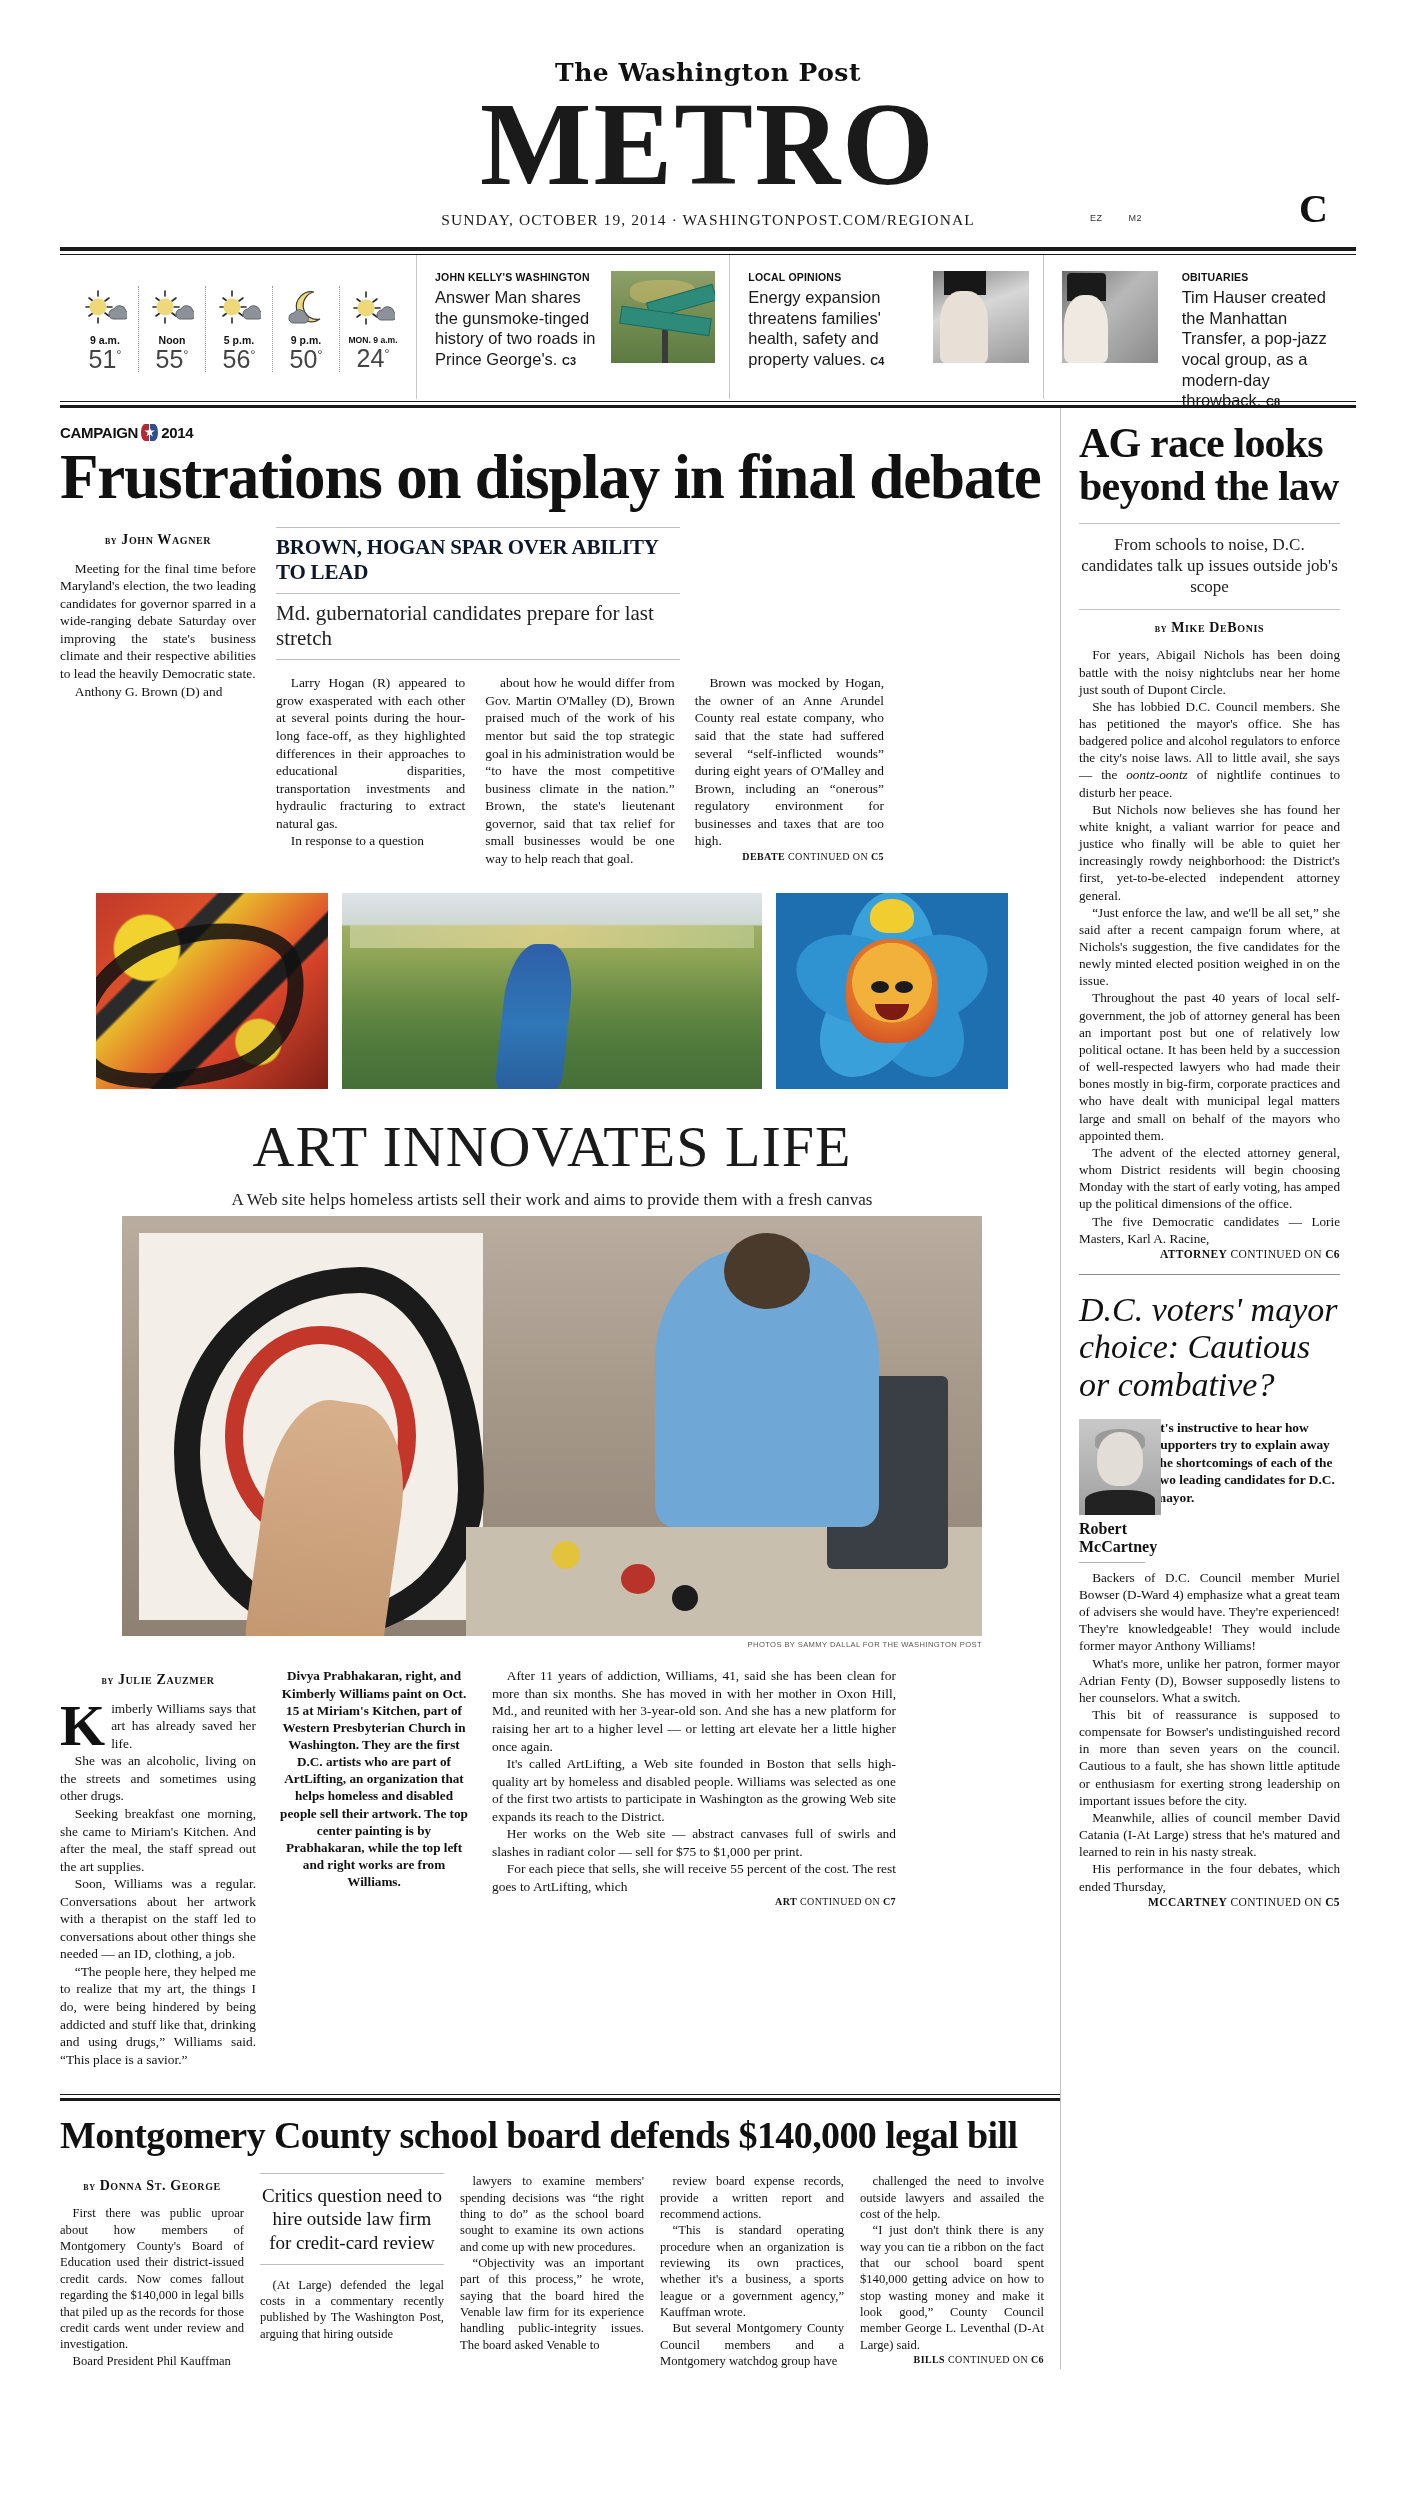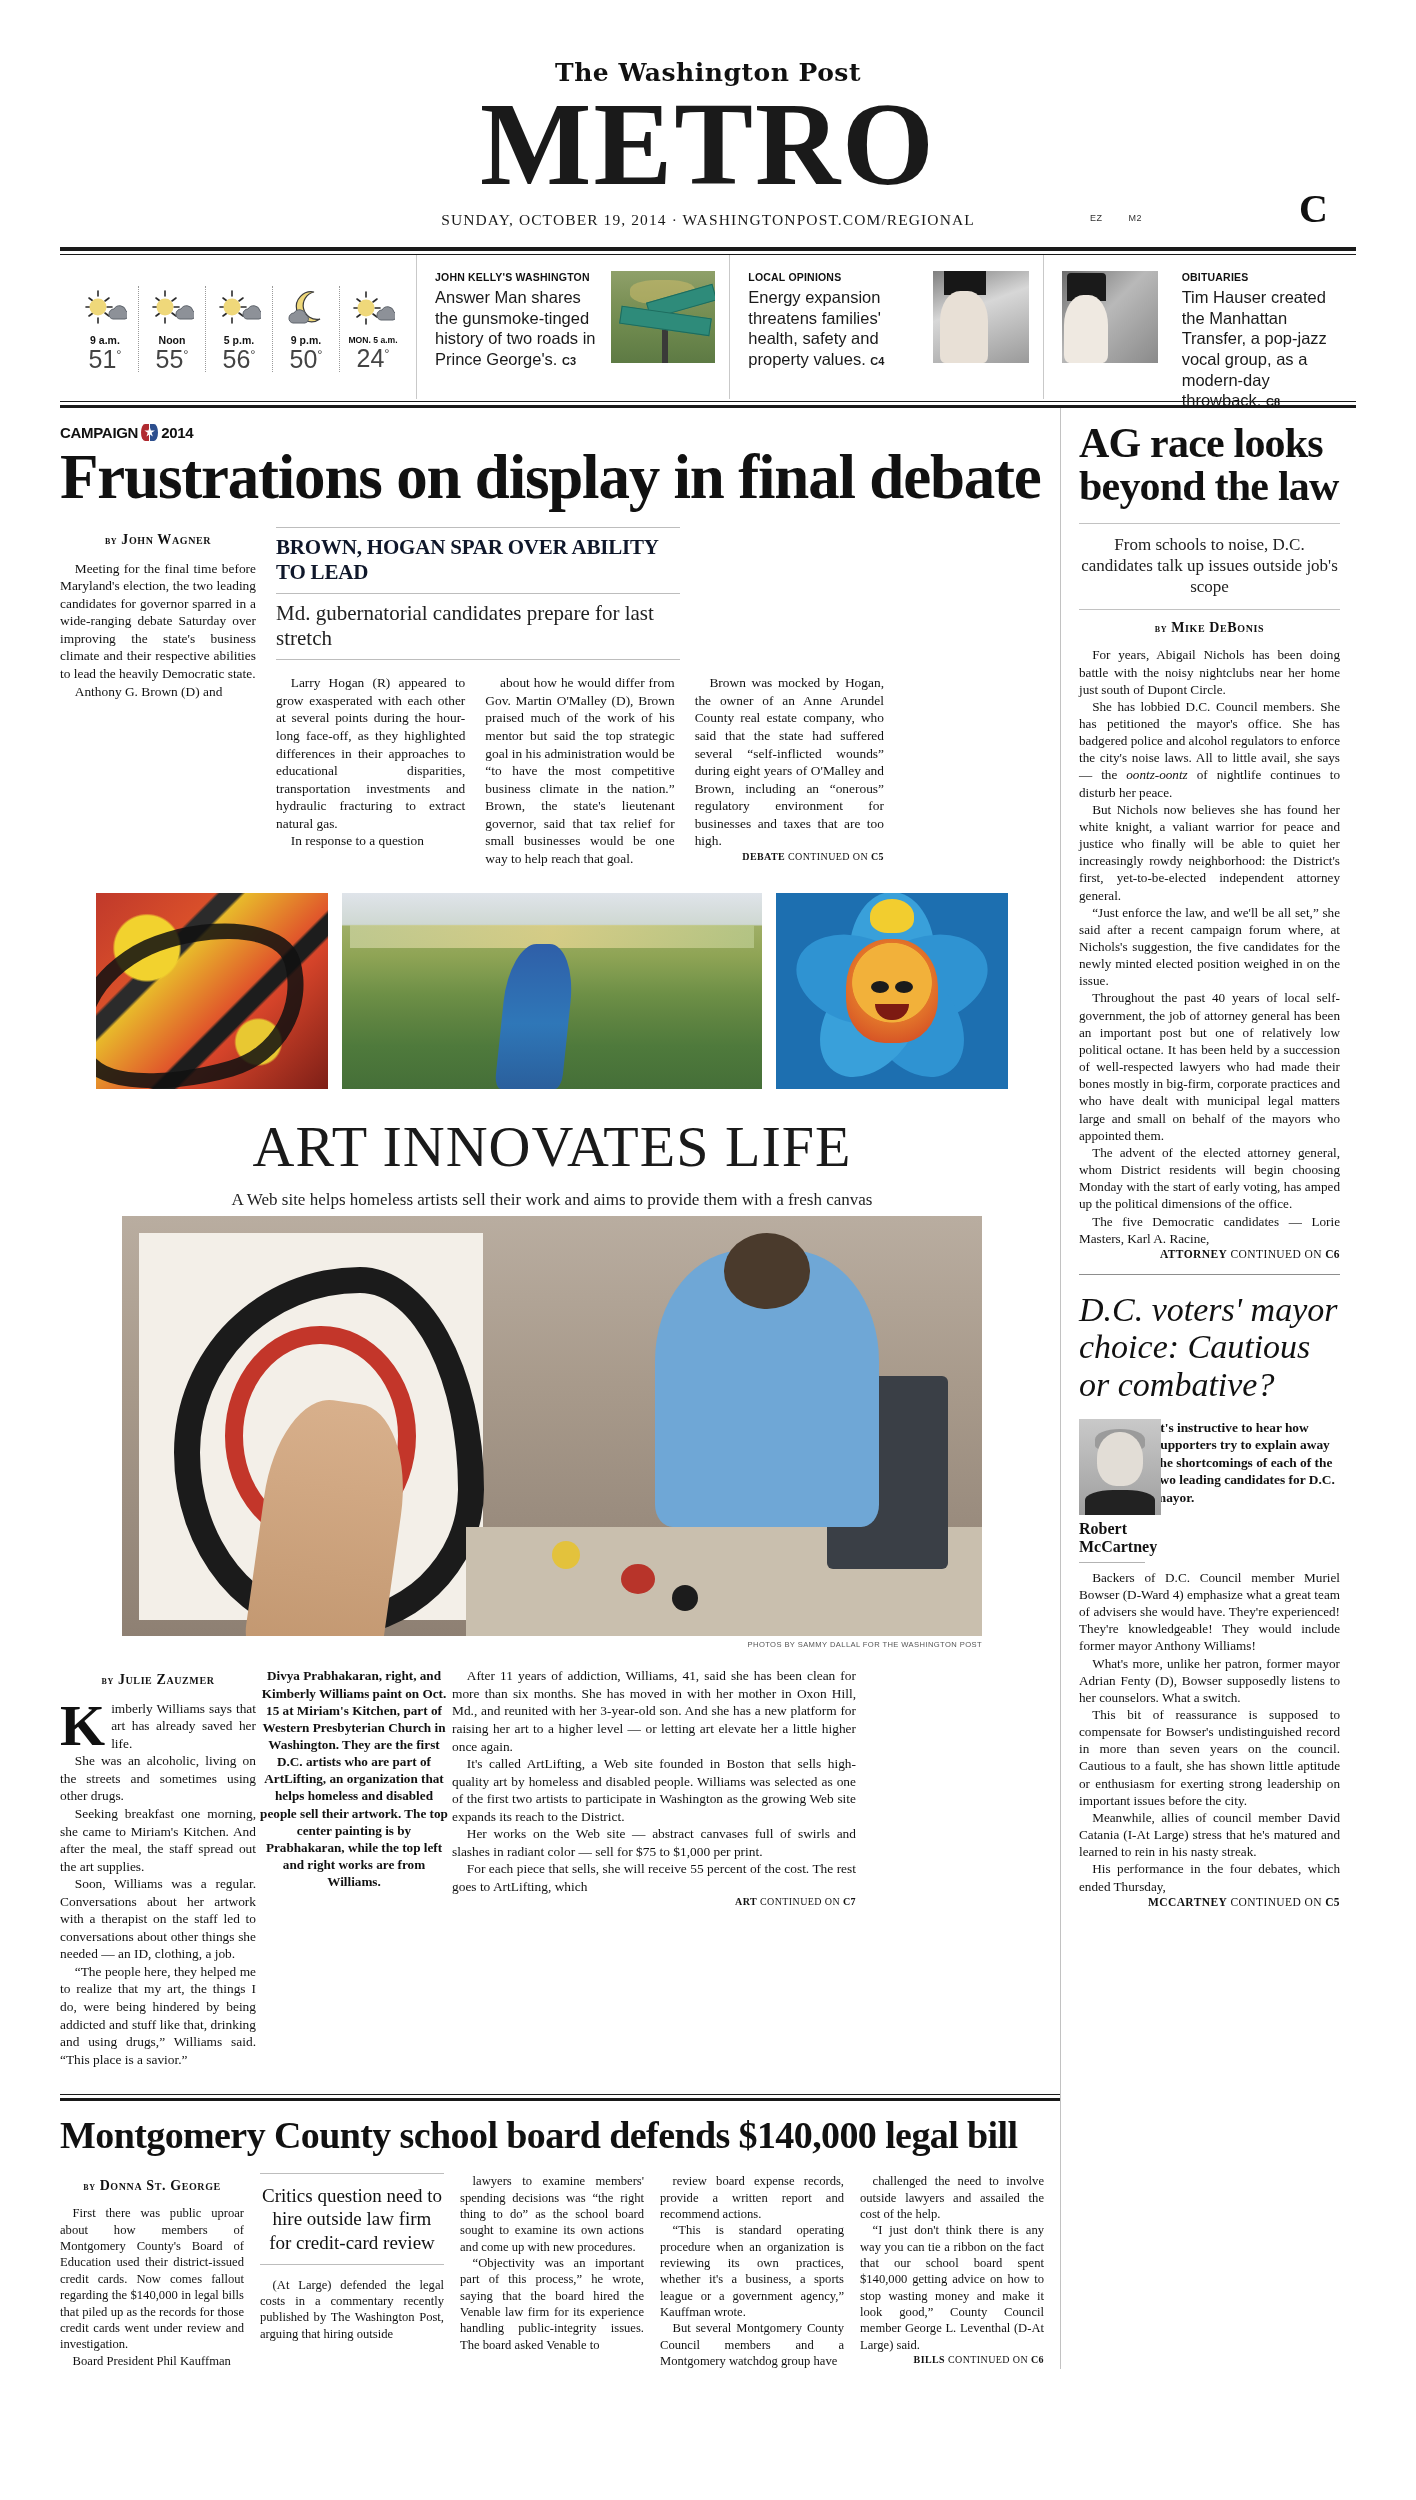--- a/index.html
+++ b/index.html
@@ -140,21 +140,21 @@
   .bp-person{position:absolute;right:12%;top:8%;width:26%;height:66%;background:#6fa7d6;border-radius:40% 40% 8% 8%;}
   .bp-head{position:absolute;right:20%;top:4%;width:10%;height:18%;background:#4a3a2c;border-radius:50%;}
   .bp-table{position:absolute;left:40%;bottom:0;width:60%;height:26%;background:#c9bfae;}
   .bp-chair{position:absolute;right:4%;top:38%;width:14%;height:46%;background:#3a3f46;border-radius:6px;}
   .bp-paint-a{position:absolute;left:50%;bottom:16%;width:28px;height:28px;background:#e3c23c;border-radius:50%;}
   .bp-paint-b{position:absolute;left:58%;bottom:10%;width:34px;height:30px;background:#b8342a;border-radius:50%;}
   .bp-paint-c{position:absolute;left:64%;bottom:6%;width:26px;height:26px;background:#1c1c1c;border-radius:50%;}
   .photo-credit{width:860px;margin:4px auto 0;text-align:right;font-family:"Liberation Sans",sans-serif;font-size:7.6px;letter-spacing:.4px;color:#555;}
 
   
-  .art-cols{display:flex;margin-top:18px;}
+  .art-cols{display:flex;gap:20px;margin-top:18px;}
   .dropcap:first-letter{float:left;font-family:"Liberation Serif",serif;font-size:58px;line-height:.82;font-weight:700;padding:2px 6px 0 0;}
   .caption-col{width:196px;font-family:"Liberation Serif",serif;font-weight:700;font-size:13.2px;line-height:1.3;text-align:center;}
 
   
   .lower-rule{width:1000px;border-top:1px solid #1a1a1a;margin:26px 0 0;}
   .lower-rule2{width:1000px;border-top:3px solid #1a1a1a;margin:3px 0 12px;}
   .lower-head{font-family:"Liberation Serif",serif;font-weight:700;font-size:38px;letter-spacing:-.6px;color:#111;margin:0 0 16px;}
   .cols5{display:flex;gap:16px;}
   .col5{width:184px;font-family:"Liberation Serif",serif;font-size:12.6px;line-height:1.3;text-align:justify;hyphens:auto;}
   .col5 p{margin:0;text-indent:1em;}
@@ -292,21 +292,21 @@
                 <line x1="24" y1="19" x2="29" y2="19"></line>
               <line x1="6" y1="10" x2="10" y2="13"></line>
                 <line x1="22" y1="25" x2="26" y2="28"></line>
               <line x1="6" y1="28" x2="10" y2="25"></line>
                 <line x1="22" y1="13" x2="26" y2="10"></line>
             </g>
             <circle cx="15" cy="19" r="8.5" fill="#efd87a"></circle>
             <path d="M26 26 a5 5 0 0 1 5-5 a6.5 6.5 0 0 1 12 2 a4.2 4.2 0 0 1-1 8 H30 a4.5 4.5 0 0 1-4-5z" fill="#8d9198" stroke="#5e646c" stroke-width="1"></path>
           </svg>
         </div>
-        <div class="wx-time small">MON. 5 a.m.</div>
+        <div class="wx-time small">MON. 9 a.m.</div>
         <div class="wx-temp"><span>24</span><sup>°</sup></div>
       </div>
     </div>
 
     <div class="promo">
       <div class="promo-text">
         <div class="promo-kicker">JOHN KELLY'S WASHINGTON</div>
         <div class="promo-head"><span>Answer Man shares the gunsmoke-tinged history of two roads in Prince George's.</span> <span class="promo-page">C3</span></div>
       </div>
       <div class="promo-img">

